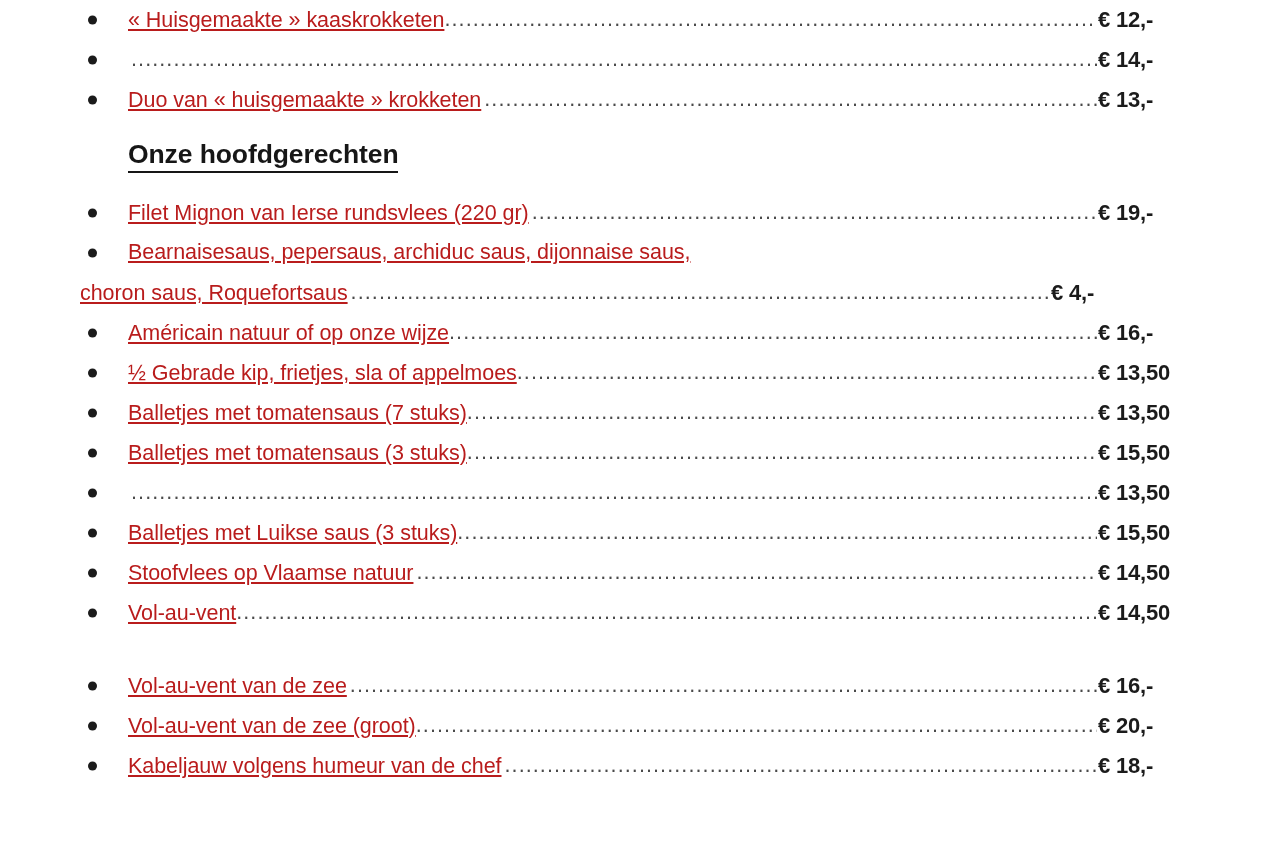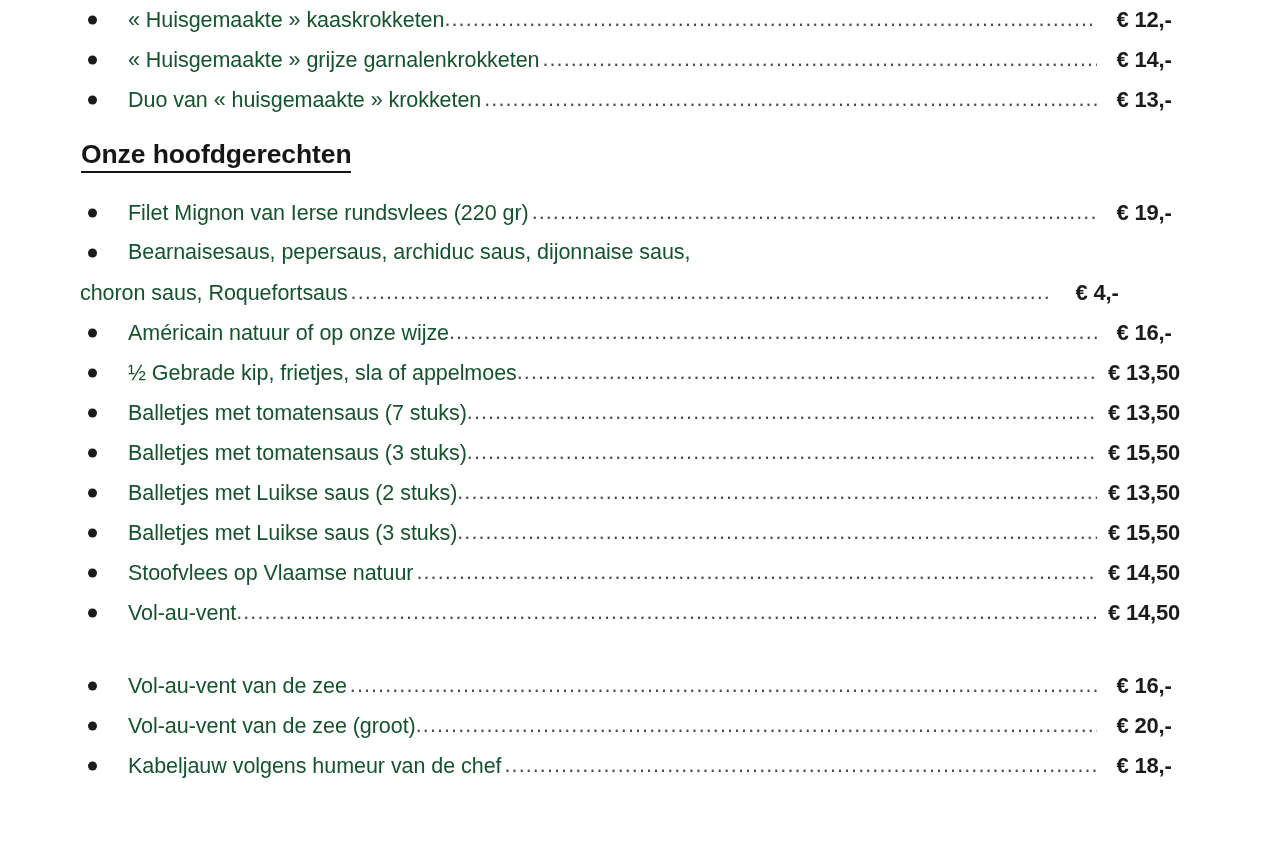--- a/index.html
+++ b/index.html
@@ -29,20 +29,21 @@
   
   .section-heading {
     font-size: 26.5px;
     font-weight: bold;
     color: #161616;
     letter-spacing: -0.1px;
     display: inline-block;
     padding-bottom: 1px;
     border-bottom: 2.2px solid #161616;
     line-height: 1.15;
+    margin-left: 47px;
   }
   .heading-row {
     padding-left: 81px;
     margin: 0;
     height: 40px;
     display: flex;
     align-items: center;
   }
 
   
@@ -72,24 +73,25 @@
     display: flex;
     align-items: baseline;
     width: 100%;
     margin-left: 47px;
   }
   .item-row.cont .item-inner {
     margin-left: 0;
   }
   .item-name {
     font-size: 21.5px;
-    color: #14532d;
+    color: #b91c1c;
     white-space: nowrap;
     letter-spacing: -0.05px;
     line-height: 1.2;
+    text-decoration: underline;
   }
   .leader {
     flex: 1 1 auto;
     overflow: hidden;
     white-space: nowrap;
     margin: 0 1px 0 3px;
     color: #4a4a4a;
     font-size: 21.5px;
     letter-spacing: 1.1px;
     transform: translateY(-1px);
@@ -98,21 +100,21 @@
     content: "........................................................................................................................................................................";
   }
   .item-name.nogap + .leader {
     margin-left: 0;
   }
   .price {
     font-size: 22px;
     font-weight: bold;
     color: #1b1b1b;
     white-space: nowrap;
-    text-align: center;
+    text-align: left;
     min-width: 92px;
     letter-spacing: -0.2px;
   }
   .spacer-head-top { height: 16px; }
   .spacer-head-bot { height: 17px; }
 </style>
 </head>
 <body>
 
 <div class="page">
@@ -123,21 +125,20 @@
         <span class="bullet"></span>
         <span class="item-inner">
           <span class="item-name nogap">« Huisgemaakte » kaaskrokketen</span>
           <span class="leader"></span>
           <span class="price">€ 12,-</span>
         </span>
       </div>
       <div class="item-row">
         <span class="bullet"></span>
         <span class="item-inner">
-          <span class="item-name">« Huisgemaakte » grijze garnalenkrokketen</span>
           <span class="leader"></span>
           <span class="price">€ 14,-</span>
         </span>
       </div>
       <div class="item-row">
         <span class="bullet"></span>
         <span class="item-inner">
           <span class="item-name">Duo van « huisgemaakte » krokketen</span>
           <span class="leader"></span>
           <span class="price">€ 13,-</span>
@@ -213,21 +214,20 @@
         <span class="item-inner">
           <span class="item-name nogap">Balletjes met tomatensaus (3 stuks)</span>
           <span class="leader"></span>
           <span class="price">€ 15,50</span>
         </span>
       </div>
 
       <div class="item-row">
         <span class="bullet"></span>
         <span class="item-inner">
-          <span class="item-name nogap">Balletjes met Luikse saus (2 stuks)</span>
           <span class="leader"></span>
           <span class="price">€ 13,50</span>
         </span>
       </div>
 
       <div class="item-row">
         <span class="bullet"></span>
         <span class="item-inner">
           <span class="item-name nogap">Balletjes met Luikse saus (3 stuks)</span>
           <span class="leader"></span>

